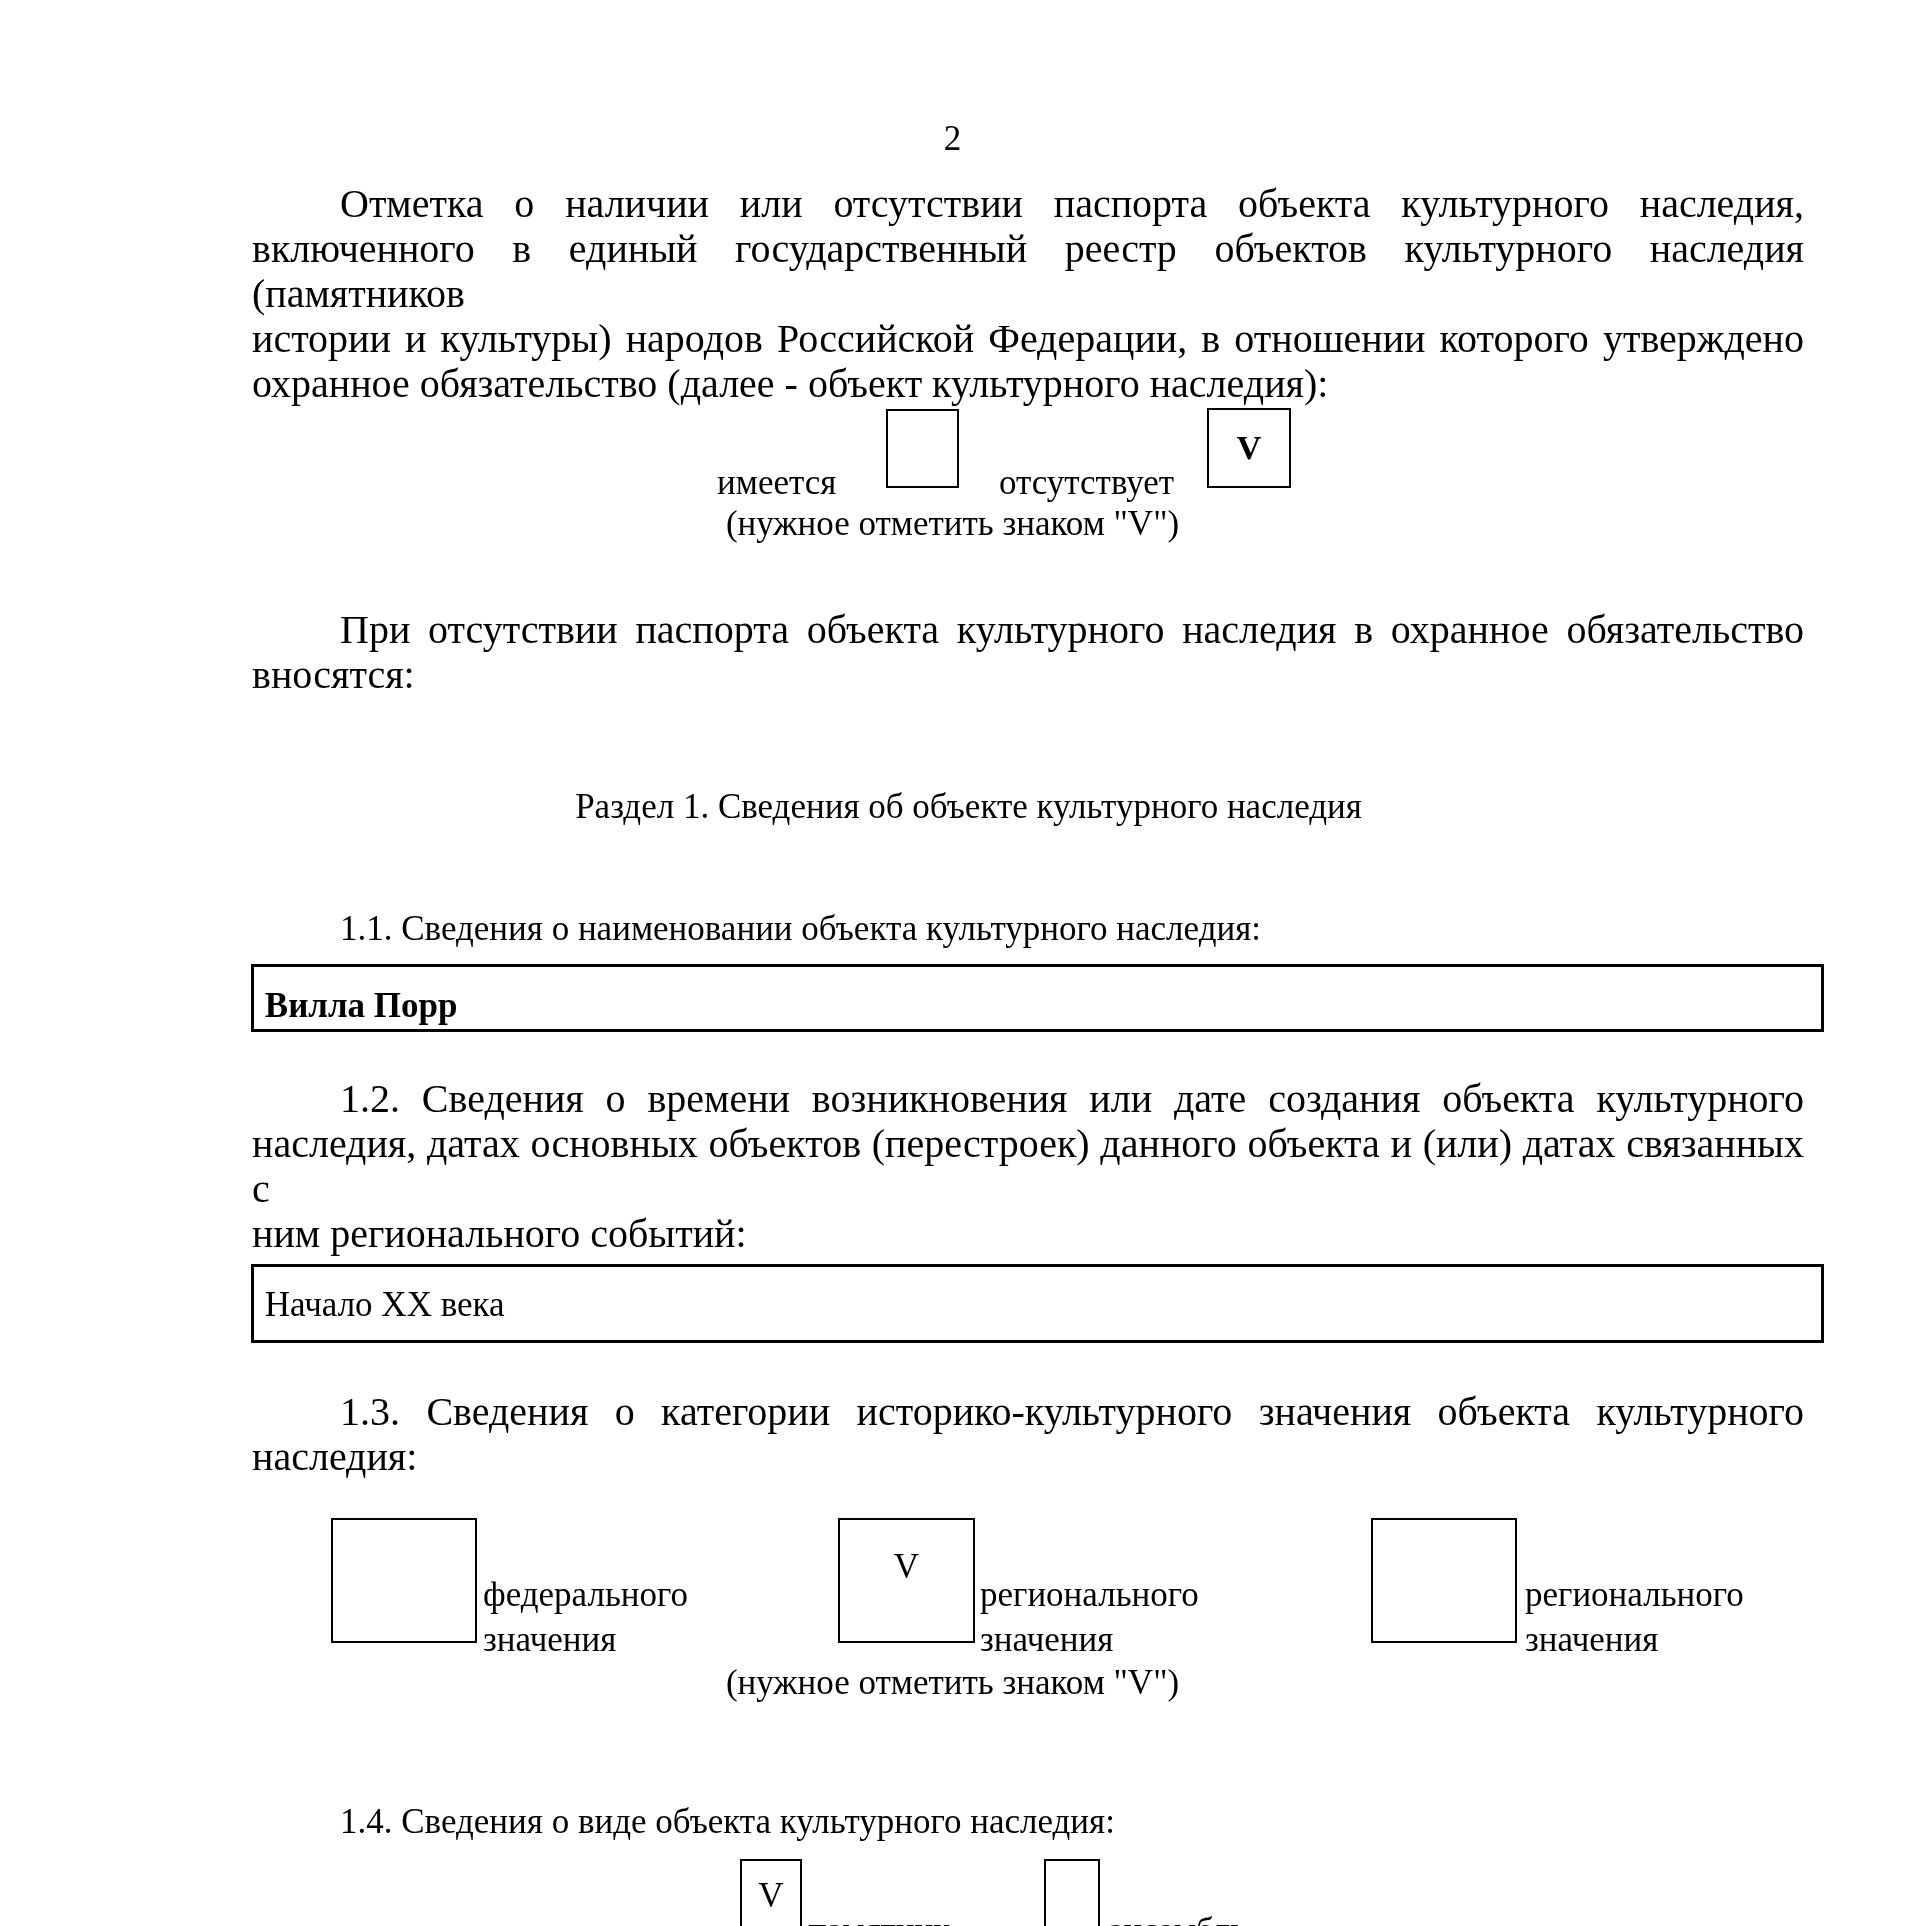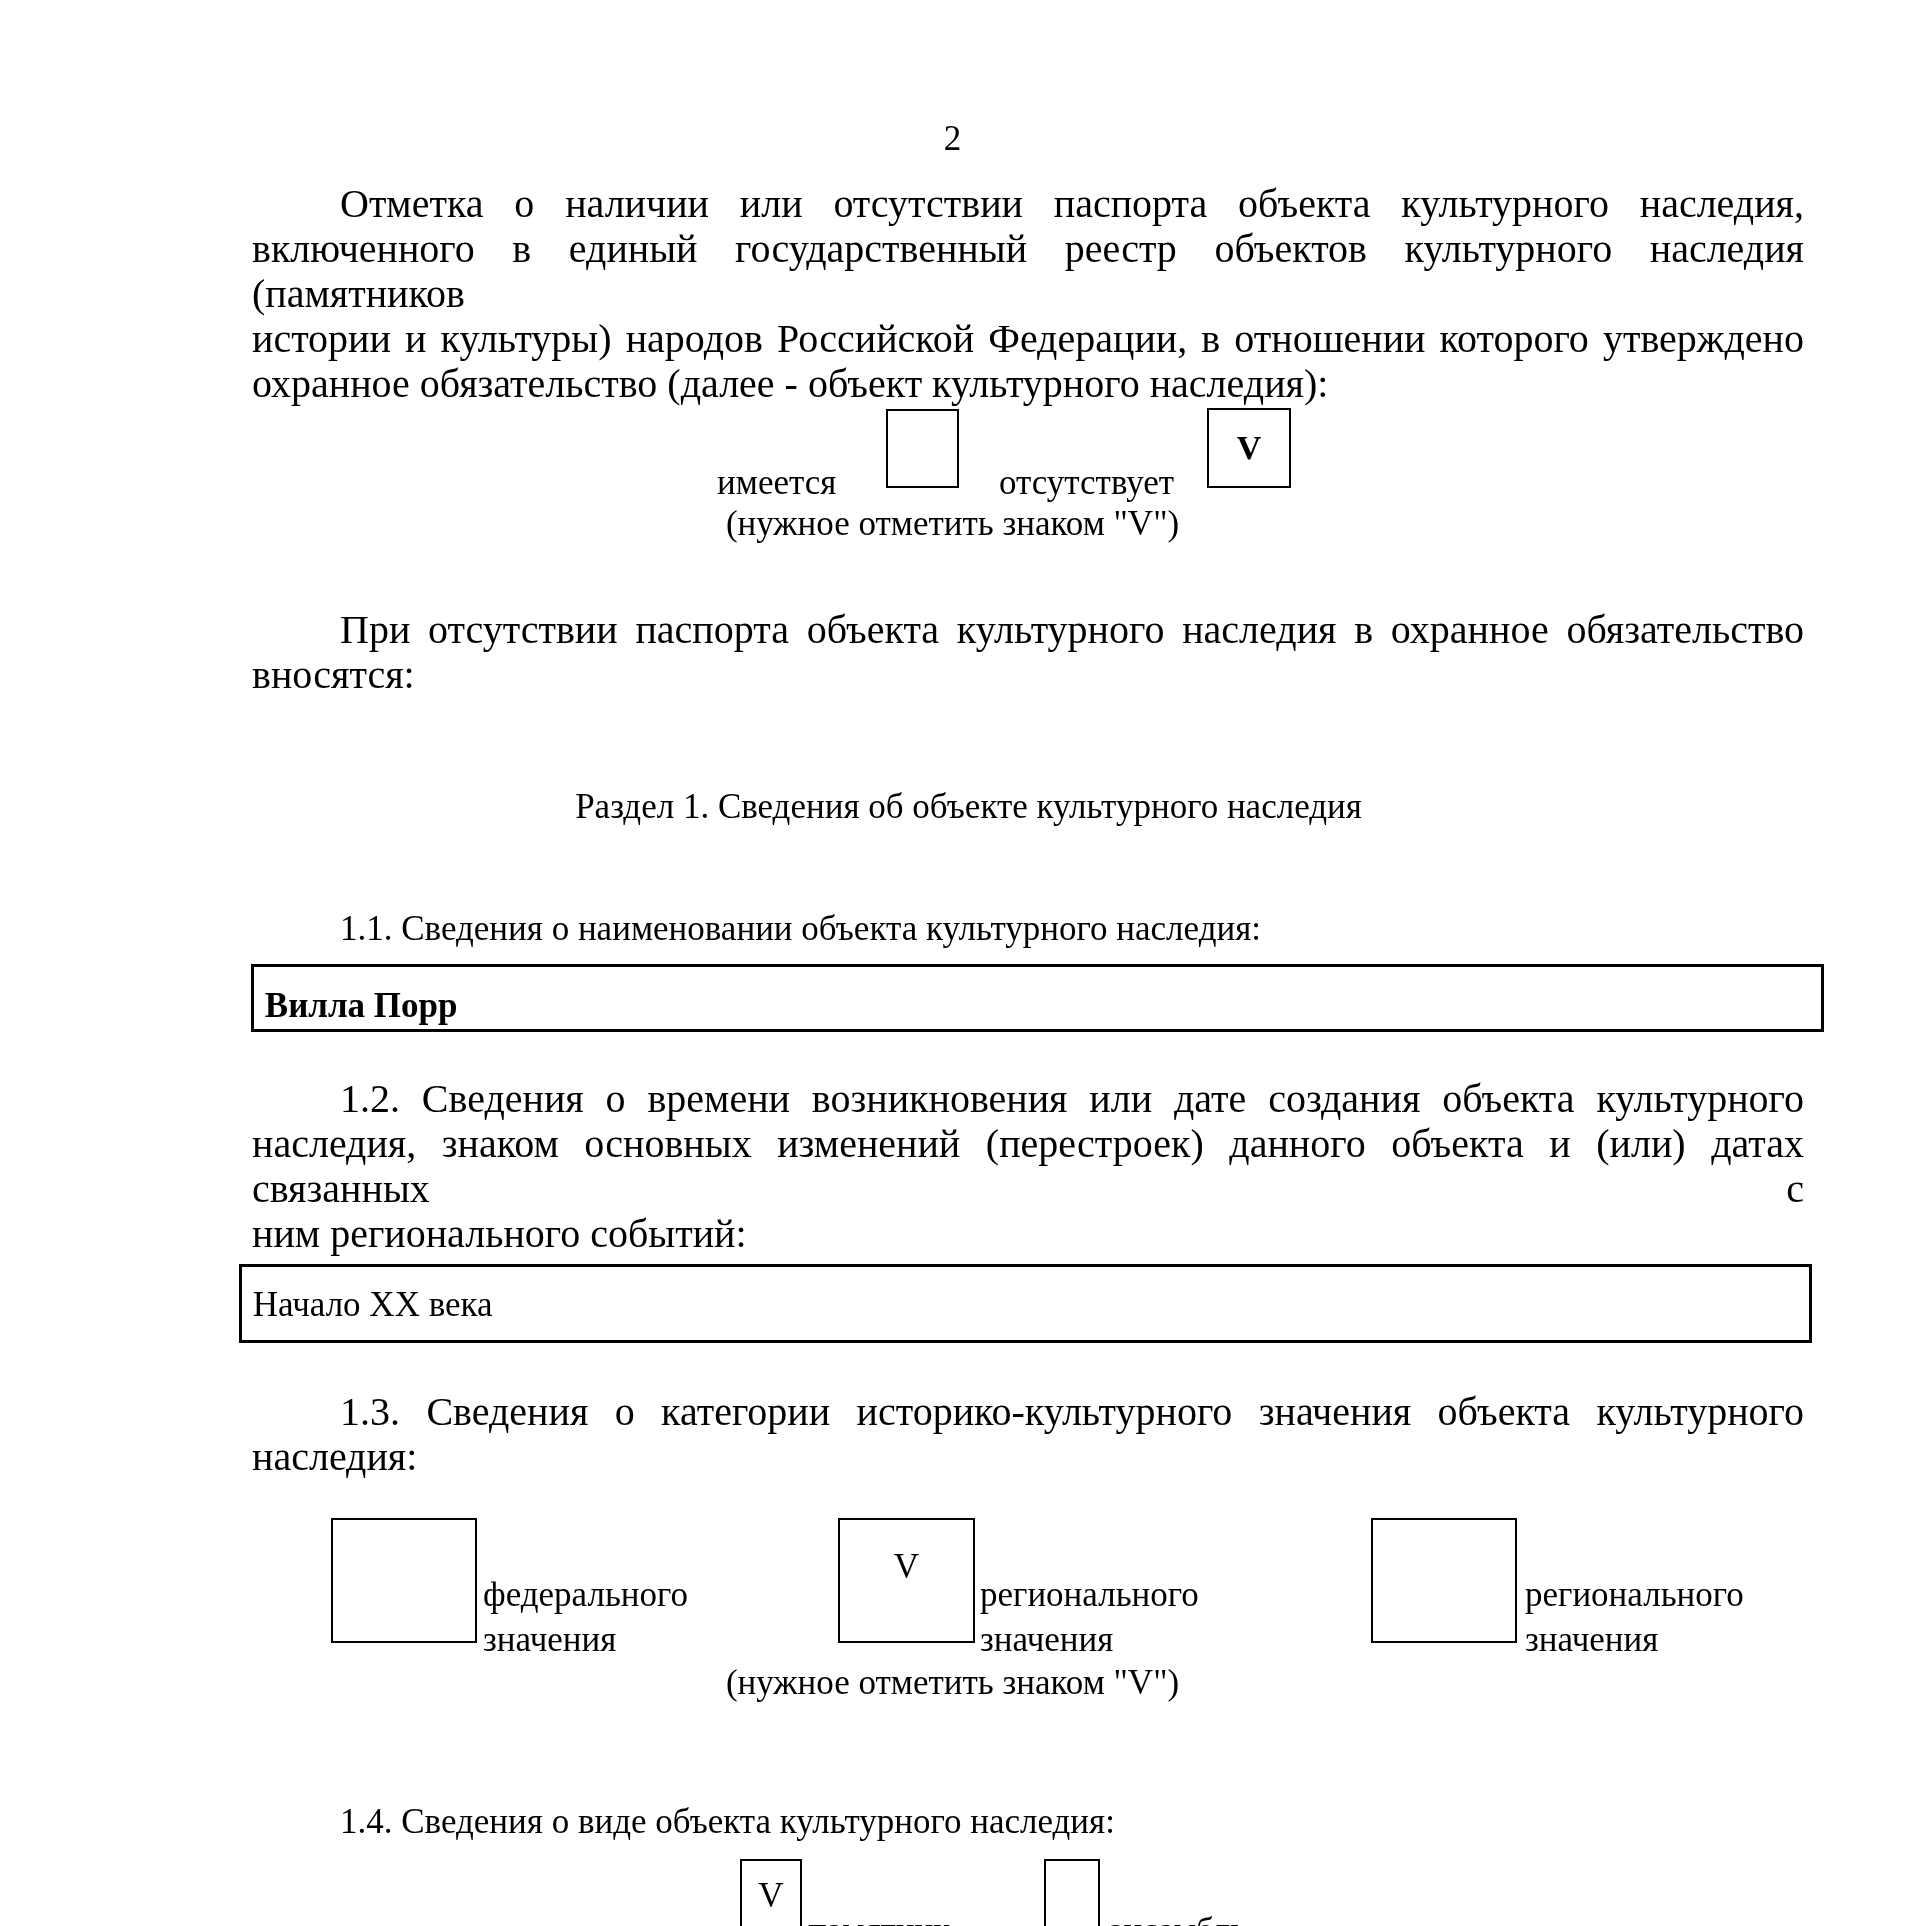--- a/index.html
+++ b/index.html
@@ -55,24 +55,24 @@
 
 <div class="center" style="top:784px;padding-left:16px;">Раздел 1. Сведения об объекте культурного наследия</div>
 
 <div class="abs txt" style="left:340px; top:871px;">1.1. Сведения о наименовании объекта культурного наследия:</div>
 <div class="box" style="left:251px; top:964px; width:1573px; height:68px;">
   <div class="field-text bold" style="top:16px;">Вилла Порр</div>
 </div>
 
 <div class="para" style="top:1076px;">
   <span class="line indent">1.2. Сведения о времени возникновения или дате создания объекта культурного</span>
-  <span class="line">наследия, знаком основных изменений (перестроек) данного объекта и (или) датах связанных с</span>
+  <span class="line">наследия, датах основных объектов (перестроек) данного объекта и (или) датах связанных с</span>
   <span class="line last">ним регионального событий:</span>
 </div>
-<div class="box" style="left:239px; top:1264px; width:1573px; height:79px;text-align:center;">
+<div class="box" style="left:251px; top:1264px; width:1573px; height:79px;text-align:center;">
   <div class="field-text" style="top:14.6px;">Начало XX века</div>
 </div>
 
 <div class="para" style="top:1389px;">
   <span class="line indent">1.3. Сведения о категории историко-культурного значения объекта культурного</span>
   <span class="line last">наследия:</span>
 </div>
 
 <div class="chk" style="left:331px; top:1518px; width:146px; height:125px;">
   <span class="mark-plain"></span>

